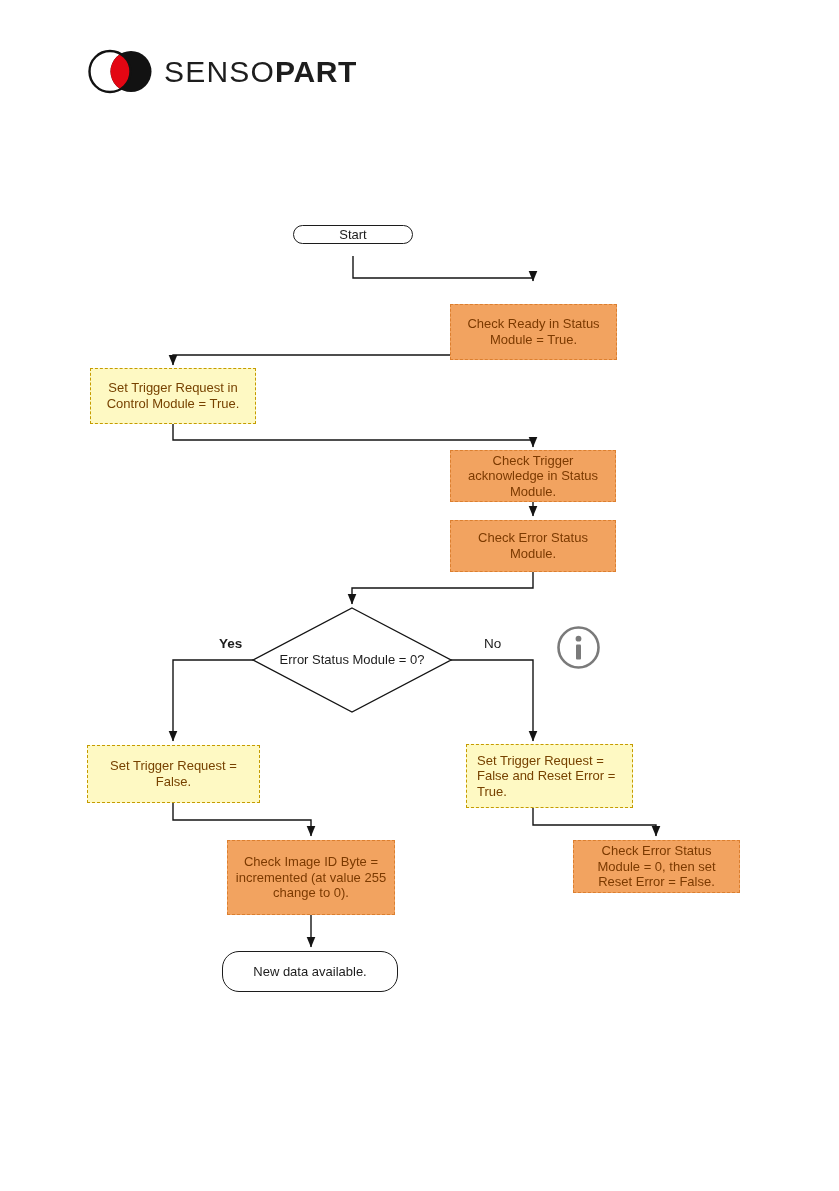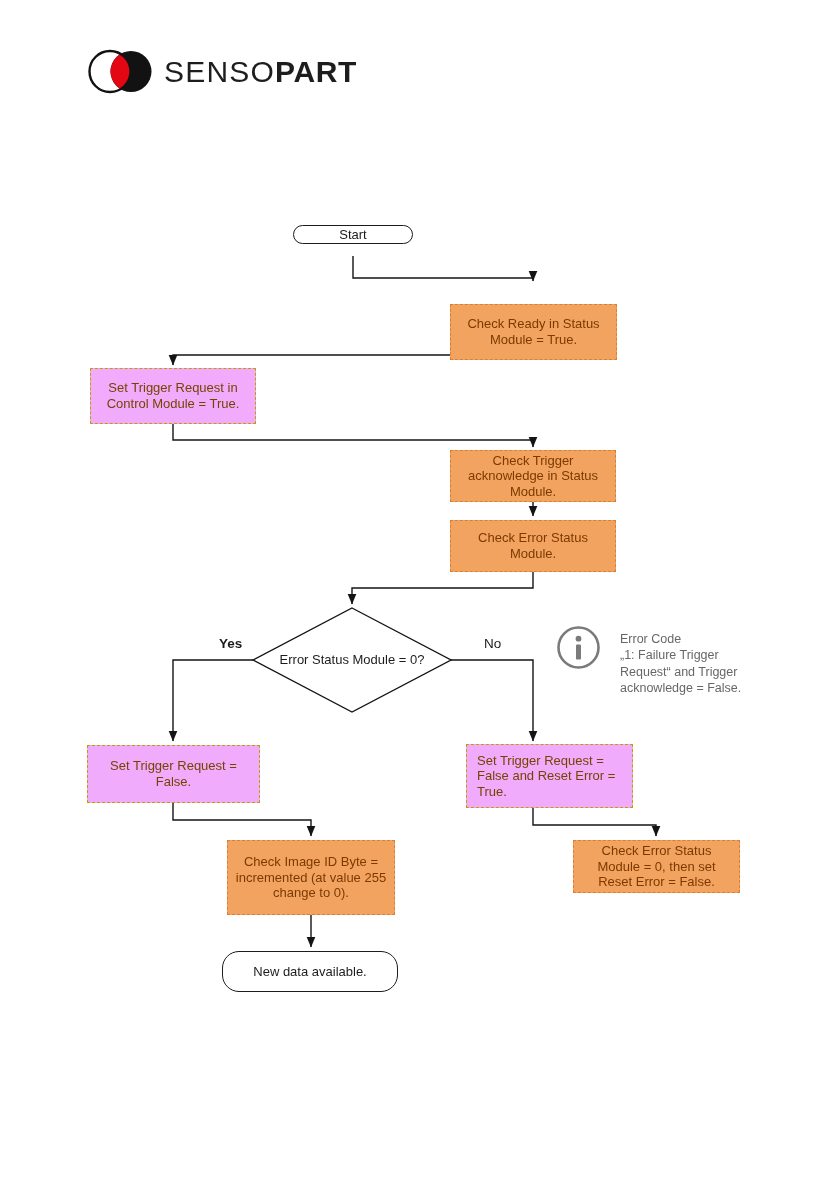--- a/index.html
+++ b/index.html
@@ -10,21 +10,21 @@
   .logo { position:absolute; left:84px; top:49px; display:flex; align-items:center; }
   .logo-text { margin-left:10px; font-size:30px; letter-spacing:1.2px; color:#1d1d1d; }
   .logo-text b { font-weight:700; letter-spacing:0.6px; }
 
   
   .node {
     position:absolute; display:flex; align-items:center; justify-content:center;
     text-align:center; font-size:13px; line-height:1.2; padding:4px 7px; color:#1c1c1c;
   }
   .orange { background:#F2A360; border:1.6px dashed #DC7F2F; color:#7C3A00; }
-  .yellow { background:#f0abfc; border:1.6px dashed #C59C00; color:#774200; }
+  .yellow { background:#fef9c3; border:1.6px dashed #C59C00; color:#774200; }
   .oval   { background:#ffffff; border:1.5px solid #1c1c1c; border-radius:17px; }
 
   #start                   { left:293px; top:225px; width:120px; height:19px; }
   #check-ready             { left:450px; top:284px; width:167px; height:56px;margin-top:20px; }
   #set-trigger-control     { left:90px;  top:368px; width:166px; height:56px; }
   #check-trigger-ack       { left:450px; top:450px; width:166px; height:52px; }
   #check-error-status      { left:450px; top:520px; width:166px; height:52px; }
   #decision-text           { left:252px; top:646px; width:200px; height:28px; background:transparent; }
   #set-trigger-false       { left:87px;  top:745px; width:173px; height:58px; }
   #set-trigger-false-reset { left:466px; top:744px; width:167px; height:64px; justify-content:flex-start; text-align:left; padding-left:10px; }
@@ -106,20 +106,14 @@
 
   <div class="node oval" id="new-data">New data available.</div>
 
   <div class="node orange" id="check-error-reset">Check Error Status Module = 0, then set Reset Error = False.</div>
 
   <svg id="info-icon" width="45" height="45" viewBox="0 0 45 45">
     <circle cx="22.5" cy="22.5" r="20" fill="none" stroke="#7a7a7a" stroke-width="2.6"></circle>
     <circle cx="22.5" cy="13.7" r="2.9" fill="#7a7a7a"></circle>
     <rect x="20" y="19.6" width="5" height="15" rx="1" fill="#7a7a7a"></rect>
   </svg>
-  <div class="note">
-    <div>Error Code</div>
-    <div>„1: Failure Trigger</div>
-    <div>Request“ and Trigger</div>
-    <div>acknowledge = False.</div>
-  </div>
 
 </div>
 
 </body></html>

